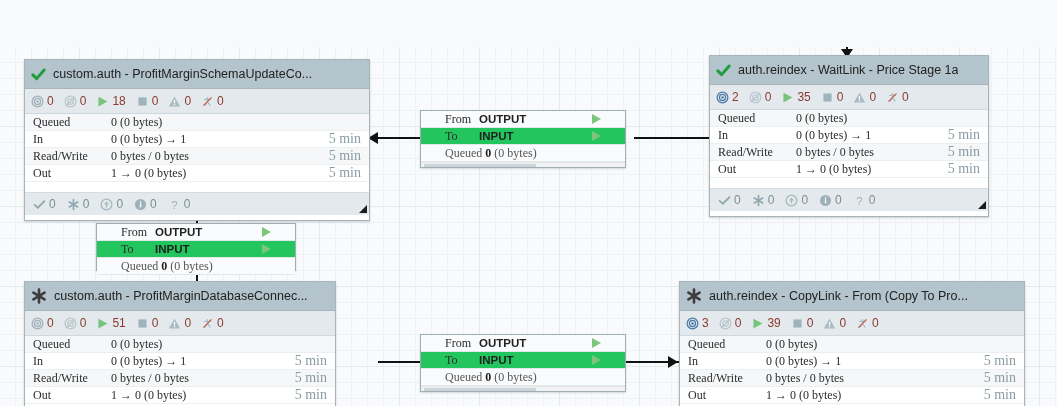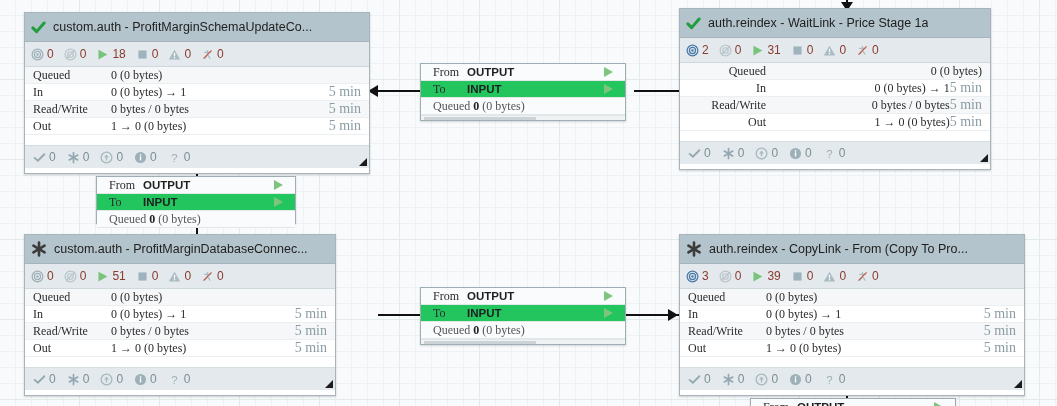--- a/index.html
+++ b/index.html
@@ -13,20 +13,21 @@
   #canvas{
     position:absolute;inset:0;
     background-color:#f8fafb;
     background-image:
       linear-gradient(to right, #e3eaec 1px, transparent 1px),
       linear-gradient(to bottom, #e3eaec 1px, transparent 1px),
       linear-gradient(to right, #eef2f4 1px, transparent 1px),
       linear-gradient(to bottom, #eef2f4 1px, transparent 1px);
     background-size:80px 80px, 80px 80px, 16px 16px, 16px 16px;
     background-position:-1px -1px,-1px -1px,-1px -1px,-1px -1px;
+    margin-top:47px;
   }
   
   .proc{
     position:absolute;
     background:#fff;
     border:1px solid #a7b4bb;
     box-sizing:border-box;
     box-shadow:0 1px 2px rgba(0,0,0,.18);
   }
   .proc-head{
@@ -82,21 +83,21 @@
   .conn{
     position:absolute;
     background:#f6f8f9;
     border:1px solid #9fadb4;
     box-sizing:border-box;
     box-shadow:0 1px 2px rgba(0,0,0,.15);
     font-size:12px;
   }
   .conn-row{
     height:17px;display:flex;align-items:center;
-    padding:0 12px;box-sizing:border-box;
+    padding:0 24px;box-sizing:border-box;
     border-bottom:1px solid #e2e7e9;
     background:#fafbfc;
   }
   .conn-row.b{background:#22c55e;}
   .conn-row .ck{width:34px;color:#2b2b2b;flex:none;}
   .conn-row .cv{flex:1;font-weight:bold;color:#1f1f1f;
      font-family:"Liberation Sans", sans-serif;font-size:11.5px;}
   .conn-row .cq{flex:1;color:#555;}
   .conn-row .cq b{color:#1f1f1f;}
   .tri{
@@ -299,21 +300,21 @@
           <svg width="13" height="13" viewBox="0 0 16 16">
               <text x="8" y="13" font-size="14" font-family="Liberation Sans, sans-serif" fill="#9db0b8" text-anchor="middle">?</text>
             </svg>
         </span>
         <span class="num">0</span>
       </span>
       <span class="resize"></span>
     </div>
   </div>
 
-  <div class="proc" style="left:679px;top:8px;width:312px;height:162px;text-align:right;">
+  <div class="proc" style="left:709px;top:8px;width:280px;height:162px;">
     <div class="proc-head">
       <span class="icn">
         <svg width="15" height="15" viewBox="0 0 16 16">
             <path d="M2 8.4 L6 12.4 L14 3.2" stroke="#1f9d3f" stroke-width="3.2" fill="none" stroke-linecap="round" stroke-linejoin="round"></path>
           </svg>
       </span>
       <span class="ttl">auth.reindex - WaitLink - Price Stage 1a</span>
     </div>
     <div class="proc-stats">
       <span class="stat">
@@ -335,21 +336,21 @@
             </svg>
         </span>
         <span class="num">0</span>
       </span>
       <span class="stat">
         <span class="icn">
           <svg width="13" height="13" viewBox="0 0 16 16">
               <path d="M3 2 L14 8 L3 14 Z" fill="#79c47c"></path>
             </svg>
         </span>
-        <span class="num">31</span>
+        <span class="num">35</span>
       </span>
       <span class="stat">
         <span class="icn">
           <svg width="13" height="13" viewBox="0 0 16 16">
               <rect x="3" y="3" width="10" height="10" fill="#9fb3bc"></rect>
             </svg>
         </span>
         <span class="num">0</span>
       </span>
       <span class="stat">

